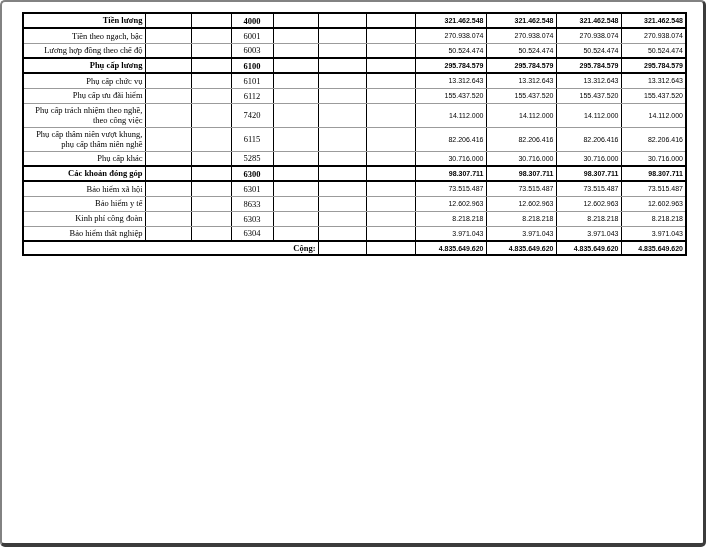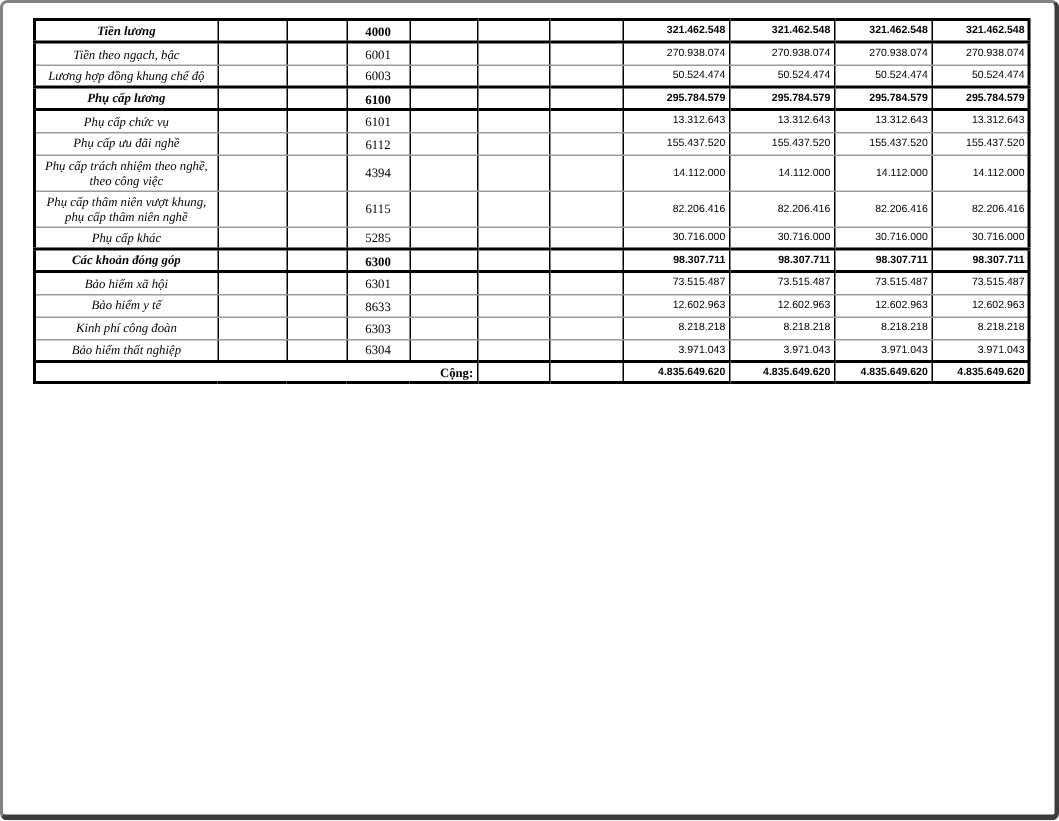--- a/index.html
+++ b/index.html
@@ -36,21 +36,21 @@
     vertical-align: middle;
     color: #000;
     height: 15px;
     overflow: hidden;
   }
   tr.section td, tr.total td {
     border-top: 2px solid #000;
     border-bottom: 2px solid #000;
     font-weight: bold;
   }
-  .c-label  { font-size: 8.5px; line-height: 10.5px; text-align: center; font-style: italic; }
+  .c-label  { font-size: 8.5px; line-height: 10.5px; text-align: right; }
   .c-code   { font-size: 8.5px; text-align: center; }
   .c-num    { font-family: "Liberation Sans", sans-serif; font-size: 7px; text-align: right; padding-right: 3px; }
   .c-total-label { font-size: 8.5px; text-align: right; font-weight: bold; padding-right: 3px; }
   tr.total td { height: 14px; }
 
   
   col.w-label { width: 122px; }
   col.w-a { width: 46px; }
   col.w-b { width: 40px; }
   col.w-code { width: 42px; }
@@ -102,21 +102,21 @@
           <td class="c-code">6001</td>
           <td class="c-c"></td>
           <td class="c-d"></td>
           <td class="c-e"></td>
           <td class="c-num">270.938.074</td>
           <td class="c-num">270.938.074</td>
           <td class="c-num">270.938.074</td>
           <td class="c-num">270.938.074</td>
         </tr>
         <tr class="">
-          <td class="c-label">Lương hợp đồng khung chế độ</td>
+          <td class="c-label">Lương hợp đồng theo chế độ</td>
           <td class="c-a"></td>
           <td class="c-b"></td>
           <td class="c-code">6003</td>
           <td class="c-c"></td>
           <td class="c-d"></td>
           <td class="c-e"></td>
           <td class="c-num">50.524.474</td>
           <td class="c-num">50.524.474</td>
           <td class="c-num">50.524.474</td>
           <td class="c-num">50.524.474</td>
@@ -141,37 +141,37 @@
           <td class="c-code">6101</td>
           <td class="c-c"></td>
           <td class="c-d"></td>
           <td class="c-e"></td>
           <td class="c-num">13.312.643</td>
           <td class="c-num">13.312.643</td>
           <td class="c-num">13.312.643</td>
           <td class="c-num">13.312.643</td>
         </tr>
         <tr class="">
-          <td class="c-label">Phụ cấp ưu đãi nghề</td>
+          <td class="c-label">Phụ cấp ưu đãi hiểm</td>
           <td class="c-a"></td>
           <td class="c-b"></td>
           <td class="c-code">6112</td>
           <td class="c-c"></td>
           <td class="c-d"></td>
           <td class="c-e"></td>
           <td class="c-num">155.437.520</td>
           <td class="c-num">155.437.520</td>
           <td class="c-num">155.437.520</td>
           <td class="c-num">155.437.520</td>
         </tr>
         <tr class="">
           <td class="c-label">Phụ cấp trách nhiệm theo nghề, theo công việc</td>
           <td class="c-a"></td>
           <td class="c-b"></td>
-          <td class="c-code">4394</td>
+          <td class="c-code">7420</td>
           <td class="c-c"></td>
           <td class="c-d"></td>
           <td class="c-e"></td>
           <td class="c-num">14.112.000</td>
           <td class="c-num">14.112.000</td>
           <td class="c-num">14.112.000</td>
           <td class="c-num">14.112.000</td>
         </tr>
         <tr class="">
           <td class="c-label">Phụ cấp thâm niên vượt khung, phụ cấp thâm niên nghề</td>

